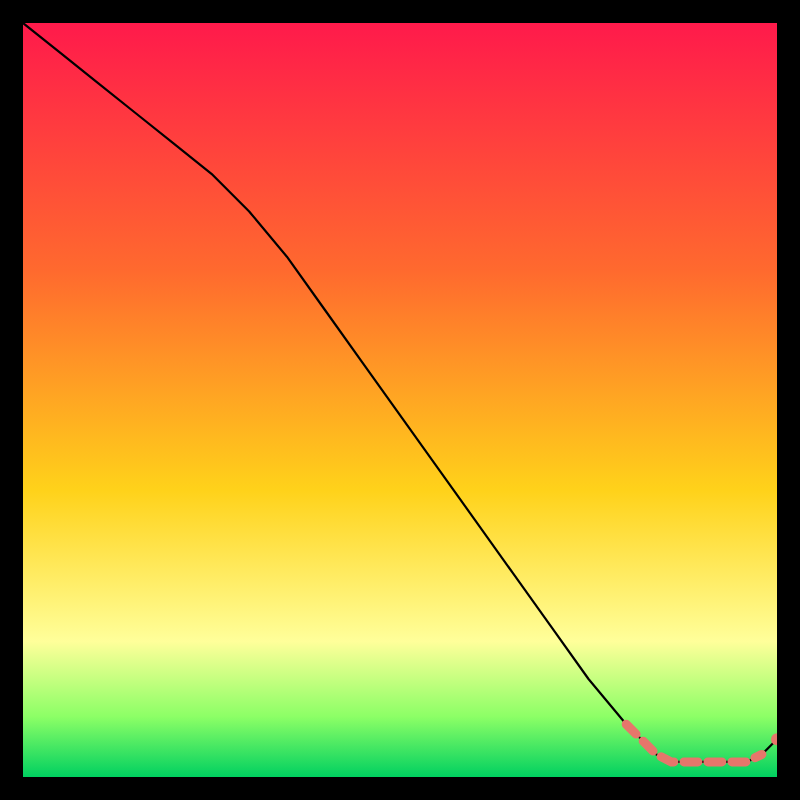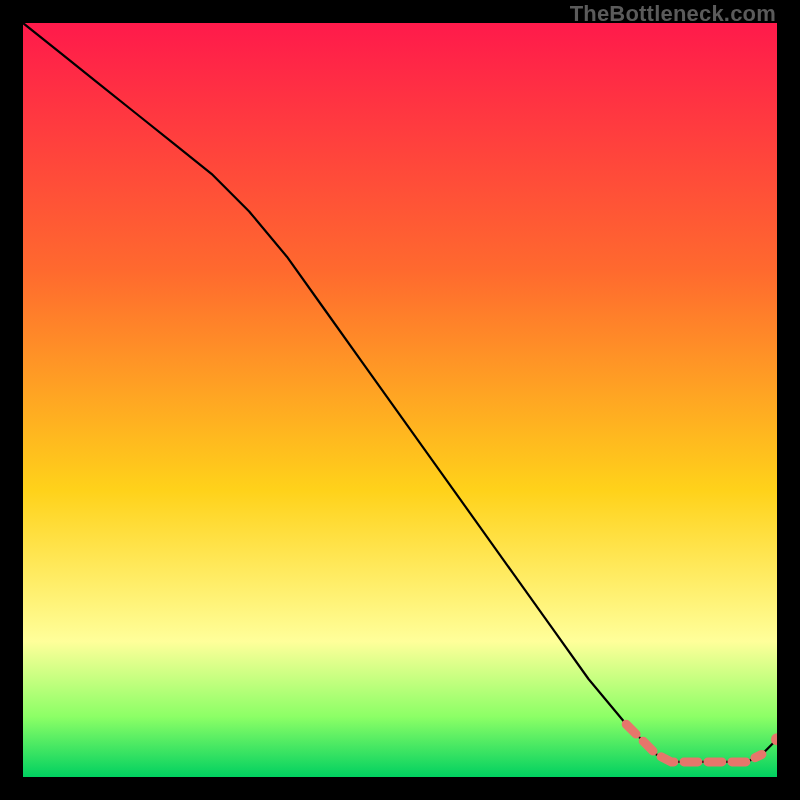--- a/index.html
+++ b/index.html
@@ -64,14 +64,13 @@
       <rect x="0" y="0" width="754" height="754" fill="url(#bg)"></rect>
     </svg>
 
     <svg class="overlay" viewBox="0 0 754 754" preserveAspectRatio="none">
       <polyline id="main-line" fill="none" stroke-width="2.2" stroke-linejoin="round" stroke-linecap="round" points="0.0,0.0 37.7,30.2 75.4,60.3 113.1,90.5 150.8,120.6 188.5,150.8 226.2,188.5 263.9,233.7 301.6,286.5 339.3,339.3 377.0,392.1 414.7,444.9 452.4,497.6 490.1,550.4 527.8,603.2 565.5,656.0 603.2,701.2 618.3,716.3 633.4,731.4 648.4,738.9 663.5,738.9 678.6,738.9 693.7,738.9 708.8,738.9 723.8,738.9 738.9,731.4 754.0,716.3" stroke="#000000"></polyline>
       <polyline id="highlight-line" fill="none" stroke-width="9" stroke-linecap="round" stroke-dasharray="14 10" points="603.2,701.2 618.3,716.3 633.4,731.4 648.4,738.9 663.5,738.9 678.6,738.9 693.7,738.9 708.8,738.9 723.8,738.9 738.9,731.4" stroke="#e6766b"></polyline>
       <circle id="end-dot" r="6" cx="754" cy="716.3" fill="#e6766b"></circle>
     </svg>
   </div>
 
-  <div class="watermark">TheBottleneck.com</div>
 </div>
 
 </body></html>

